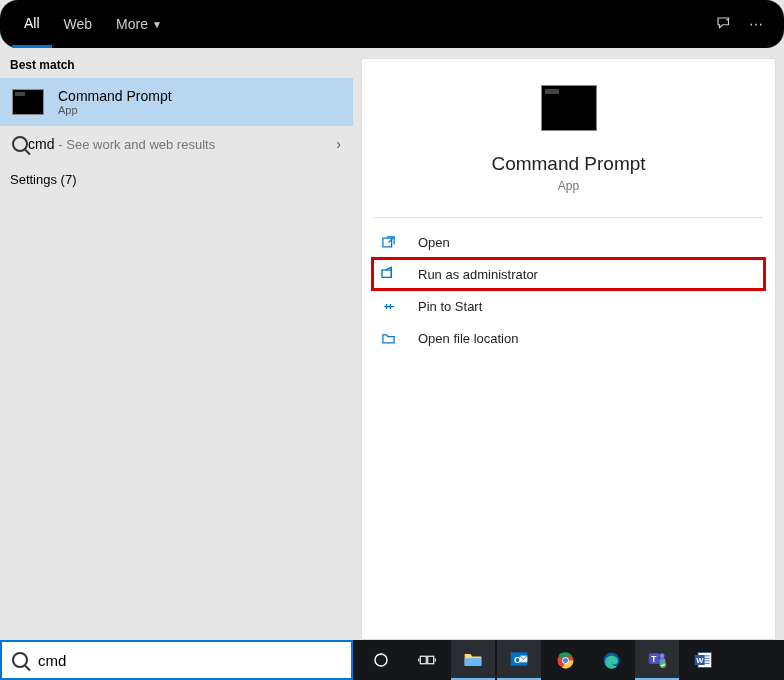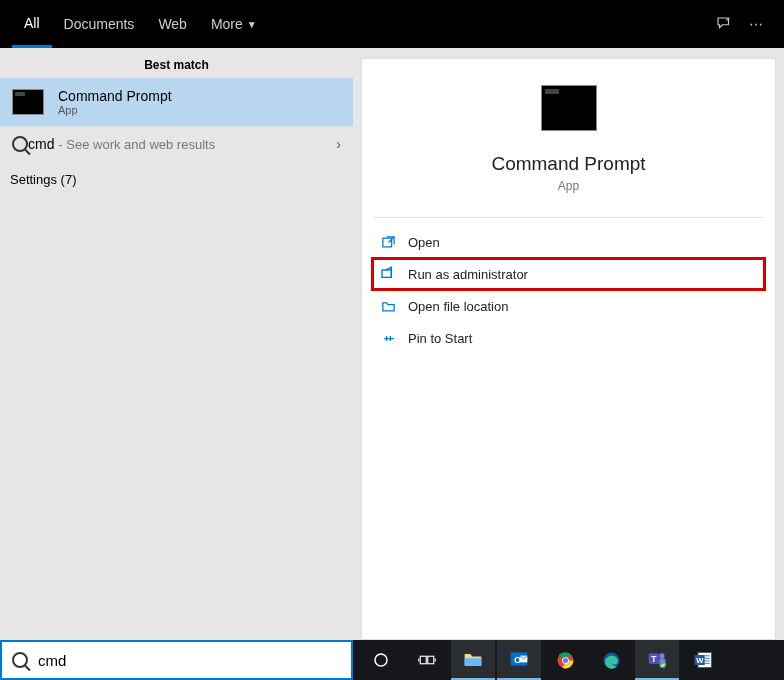--- a/index.html
+++ b/index.html
@@ -1,31 +1,31 @@
 <!DOCTYPE html>
 <html><head>
 <meta charset="utf-8">
 <style>
   * { box-sizing: border-box; margin: 0; padding: 0; font-family: "Segoe UI", sans-serif; }
   body { width: 784px; height: 680px; background: #e6e6e6; overflow: hidden; position: relative; }
 
   
-  .topbar { height: 48px; background: #000; color: #ccc; display: flex; align-items: center; padding: 0 12px; font-size: 14px; }
+  .topbar { height: 48px; background: #000; color: #ccc; display: flex; align-items: center; padding: 0 12px; font-size: 14px; border-radius: 18px; }
   .topbar .tab { padding: 0 12px; height: 48px; display:flex; align-items:center; cursor:pointer; }
   .topbar .tab.active { color:#fff; border-bottom:3px solid #0078d4; }
   .topbar .spacer { flex:1; }
   .topbar .iconbtn { width:32px; text-align:center; color:#ccc; display:flex; align-items:center; justify-content:center; }
   .chev { margin-left:4px; font-size:10px; }
 
   
   .body { display:flex; height:592px; }
   .left { width:353px; background:#e6e6e6; display:flex; flex-direction:column; }
   .right { flex:1; background:#e6e6e6; padding:10px 8px 0 8px; }
 
-  .section-label { font-size:12px; font-weight:600; padding:10px 10px 6px 10px; color:#000;text-align:center; }
+  .section-label { font-size:12px; font-weight:600; padding:10px 10px 6px 10px; color:#000; }
 
   .match-row { background:#b8d6ef; display:flex; align-items:center; padding:10px 12px; gap:14px; }
   .thumb-small { width:32px; height:26px; background:#000; border:1px solid #888; position:relative; }
   .thumb-small::before { content:""; position:absolute; top:2px; left:2px; width:10px; height:4px; background:#444; }
   .match-title { font-size:14px; color:#000; }
   .match-sub { font-size:11px; color:#555; }
 
   .search-webrow { display:flex; align-items:center; padding:10px 12px; }
   .mag { width:16px; height:16px; border:2px solid #333; border-radius:50%; position:relative; }
   .mag::after { content:""; position:absolute; width:7px; height:2px; background:#333; bottom:-3px; right:-5px; transform:rotate(45deg); }
@@ -36,40 +36,39 @@
   .settings-label { font-size:13px; padding:10px 10px; color:#000; }
 
   
   .pane { background:#fff; border:1px solid #ddd; height:100%; display:flex; flex-direction:column; padding-top:26px; }
   .big-thumb { width:56px; height:46px; background:#000; border:1px solid #888; margin:0 auto; position:relative; }
   .big-thumb::before { content:""; position:absolute; top:3px; left:3px; width:14px; height:5px; background:#444; }
   .app-title { text-align:center; font-size:19px; margin-top:22px; color:#222; }
   .app-sub { text-align:center; font-size:12px; color:#777; margin-top:4px; }
   .divider { height:1px; background:#e0e0e0; margin:24px 12px 8px 12px; }
 
-  .action { display:flex; align-items:center; gap:12px; padding:8px 18px; font-size:13px; color:#222; cursor:pointer; }
+  .action { display:flex; align-items:center; gap:22px; padding:8px 18px; font-size:13px; color:#222; cursor:pointer; }
   .action .aicon { width:16px; height:16px; display:flex; align-items:center; justify-content:center; color:#0078d4; font-size:14px; }
   .action.highlight { outline:3px solid #d40000; outline-offset:-2px; margin:0 10px; padding:8px 8px; }
   .action.highlight .aicon, .action .aicon svg { color:#0078d4; }
 
   
   .bottom { position:absolute; bottom:0; left:0; right:0; height:40px; display:flex; }
   .searchbar { width:353px; height:40px; background:#fff; border:2px solid #0078d4; display:flex; align-items:center; padding:0 10px; gap:10px; }
   .searchbar input { border:none; outline:none; font-size:15px; flex:1; background:transparent; }
   .taskbar { flex:1; background:#15171a; display:flex; align-items:center; padding:0 6px; gap:2px; }
   .tbicon { width:44px; height:40px; display:flex; align-items:center; justify-content:center; color:#fff; font-size:16px; }
   .tbicon.active { border-bottom:2px solid #76b9ed; background:#2a2d31; }
   svg { display:block; }
 </style>
 </head>
 <body>
 
 <div class="topbar">
   <div class="tab active">All</div>
-  <div class="tab">Documents</div>
   <div class="tab">Web</div>
   <div class="tab">
     <span>More</span>
       <span class="chev">▼</span>
   </div>
   <div class="spacer"></div>
   <div class="iconbtn">
     <svg width="18" height="18" viewBox="0 0 24 24" fill="none" stroke="#ccc" stroke-width="1.5">
         <path d="M4 4h14v9H10l-4 4v-4H4z"></path>
         <path d="M15 7l4-2"></path>
@@ -123,33 +122,33 @@
               <rect x="3" y="6" width="14" height="11"></rect>
               <path d="M8 6l9-4 0 14"></path>
             </svg>
         </span>
         <span>Run as administrator</span>
       </div>
 
       <div class="action">
         <span class="aicon">
           <svg width="15" height="15" viewBox="0 0 24 24" fill="none" stroke="#0078d4" stroke-width="2">
+              <path d="M5 12h10M15 8v8M15 12l6 0M9 8v8"></path>
+            </svg>
+        </span>
+        <span>Pin to Start</span>
+      </div>
+
+      <div class="action">
+        <span class="aicon">
+          <svg width="15" height="15" viewBox="0 0 24 24" fill="none" stroke="#0078d4" stroke-width="2">
               <path d="M3 6h6l2 3h10v10H3z"></path>
             </svg>
         </span>
         <span>Open file location</span>
-      </div>
-
-      <div class="action">
-        <span class="aicon">
-          <svg width="15" height="15" viewBox="0 0 24 24" fill="none" stroke="#0078d4" stroke-width="2">
-              <path d="M5 12h10M15 8v8M15 12l6 0M9 8v8"></path>
-            </svg>
-        </span>
-        <span>Pin to Start</span>
       </div>
 
     </div>
   </div>
 </div>
 
 <div class="bottom">
   <div class="searchbar">
     <div class="mag"></div>
     <input type="text" value="cmd" style="">

